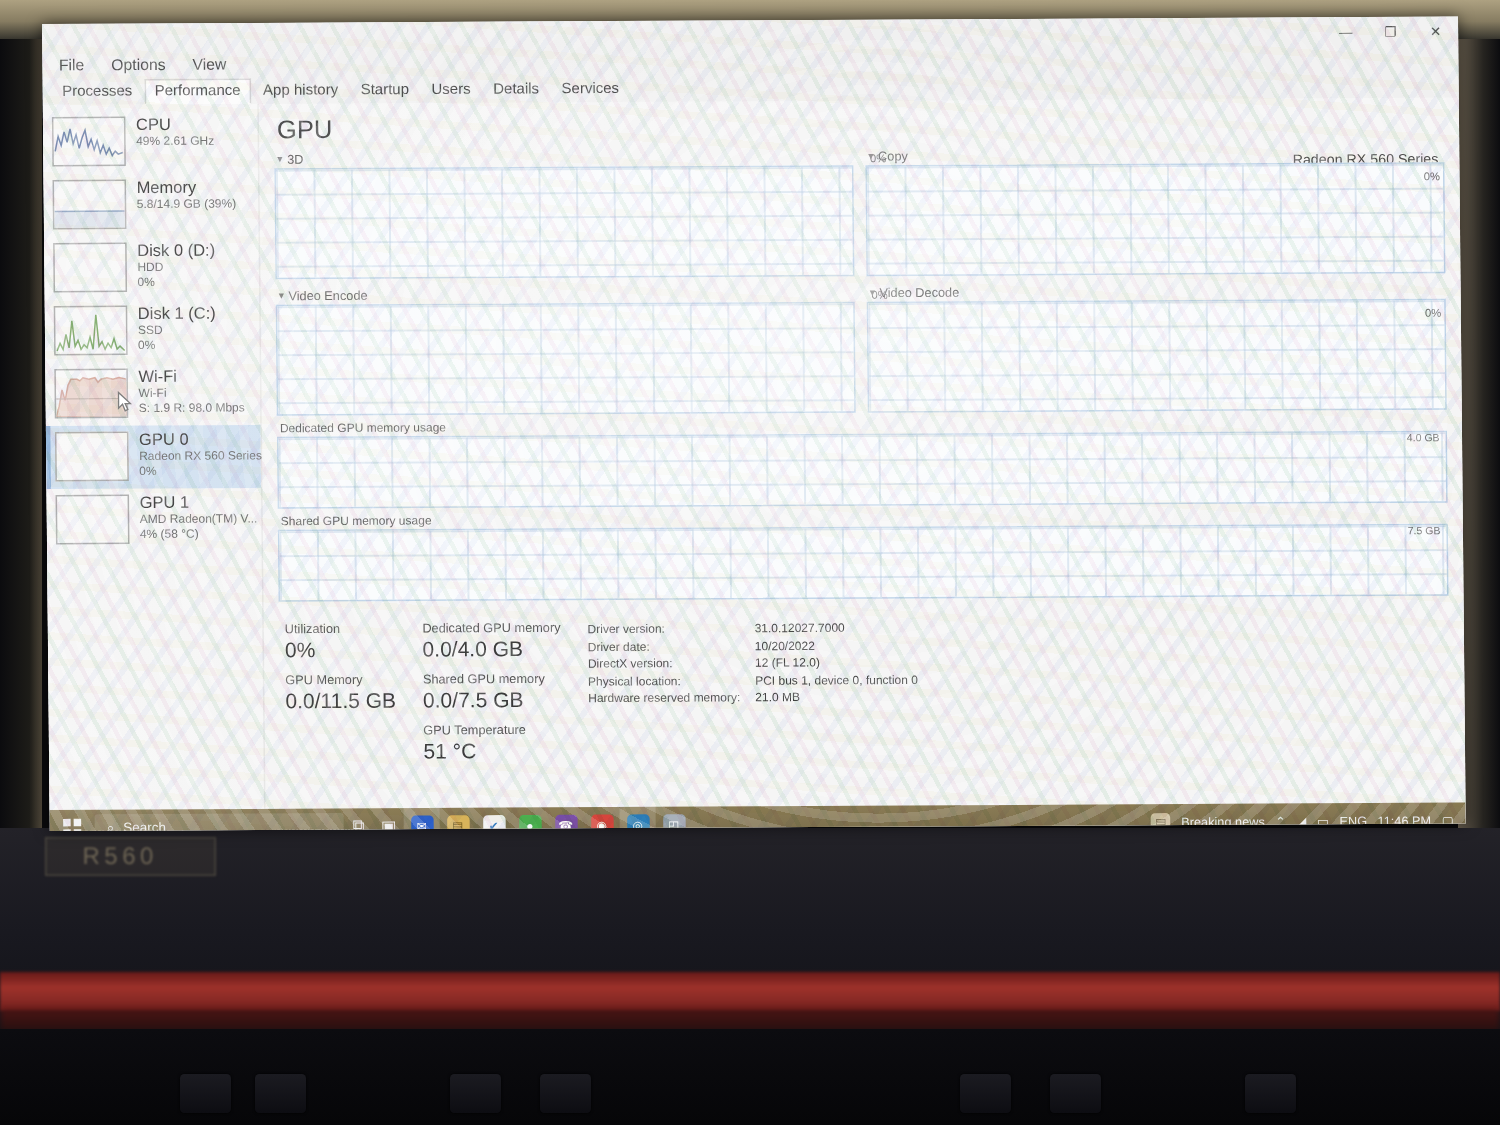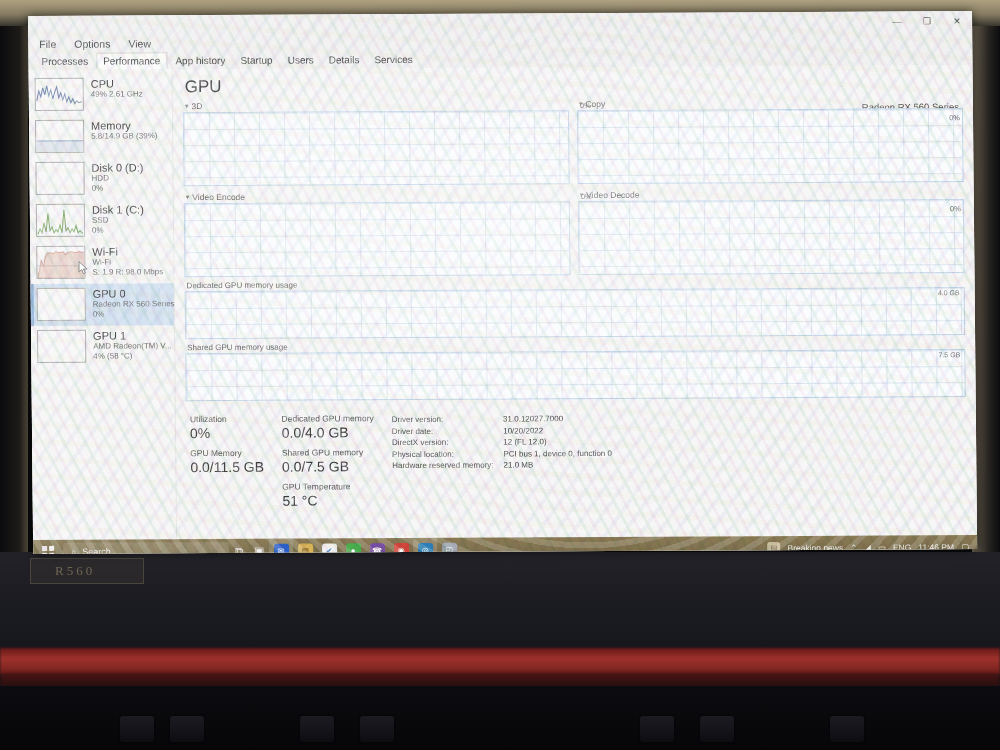--- a/index.html
+++ b/index.html
@@ -40,22 +40,22 @@
     background:linear-gradient(180deg,#1b1b21 0%,#0d0d12 100%);
     box-shadow:0 0 2px #000;
   }
   .bezel-logo{
     position:absolute;left:30px;top:558px;width:112px;height:24px;
     border:1px solid rgba(150,140,110,.30);
     background:rgba(120,110,80,.12);
     filter:blur(.6px);
   }
   .bezel-logo span{
-    display:block;color:rgba(190,175,135,.45);font-size:13px;
-    letter-spacing:3px;padding:4px 0 0 24px;font-family:Liberation Serif, serif;
+    display:block;color:rgba(190,175,135,.45);font-size:16px;
+    letter-spacing:3px;padding:4px 0 0 24px;
   }
   .bezel-left{
     position:absolute;left:0;top:26px;width:28px;height:526px;
     background:linear-gradient(90deg,#0b0b0e 0%,#1d1c18 70%,#50483a 100%);
   }
   .bezel-right{
     position:absolute;left:972px;top:26px;width:28px;height:526px;
     background:linear-gradient(90deg,#6a6050 0%,#262420 60%,#0c0c0f 100%);
   }
 

